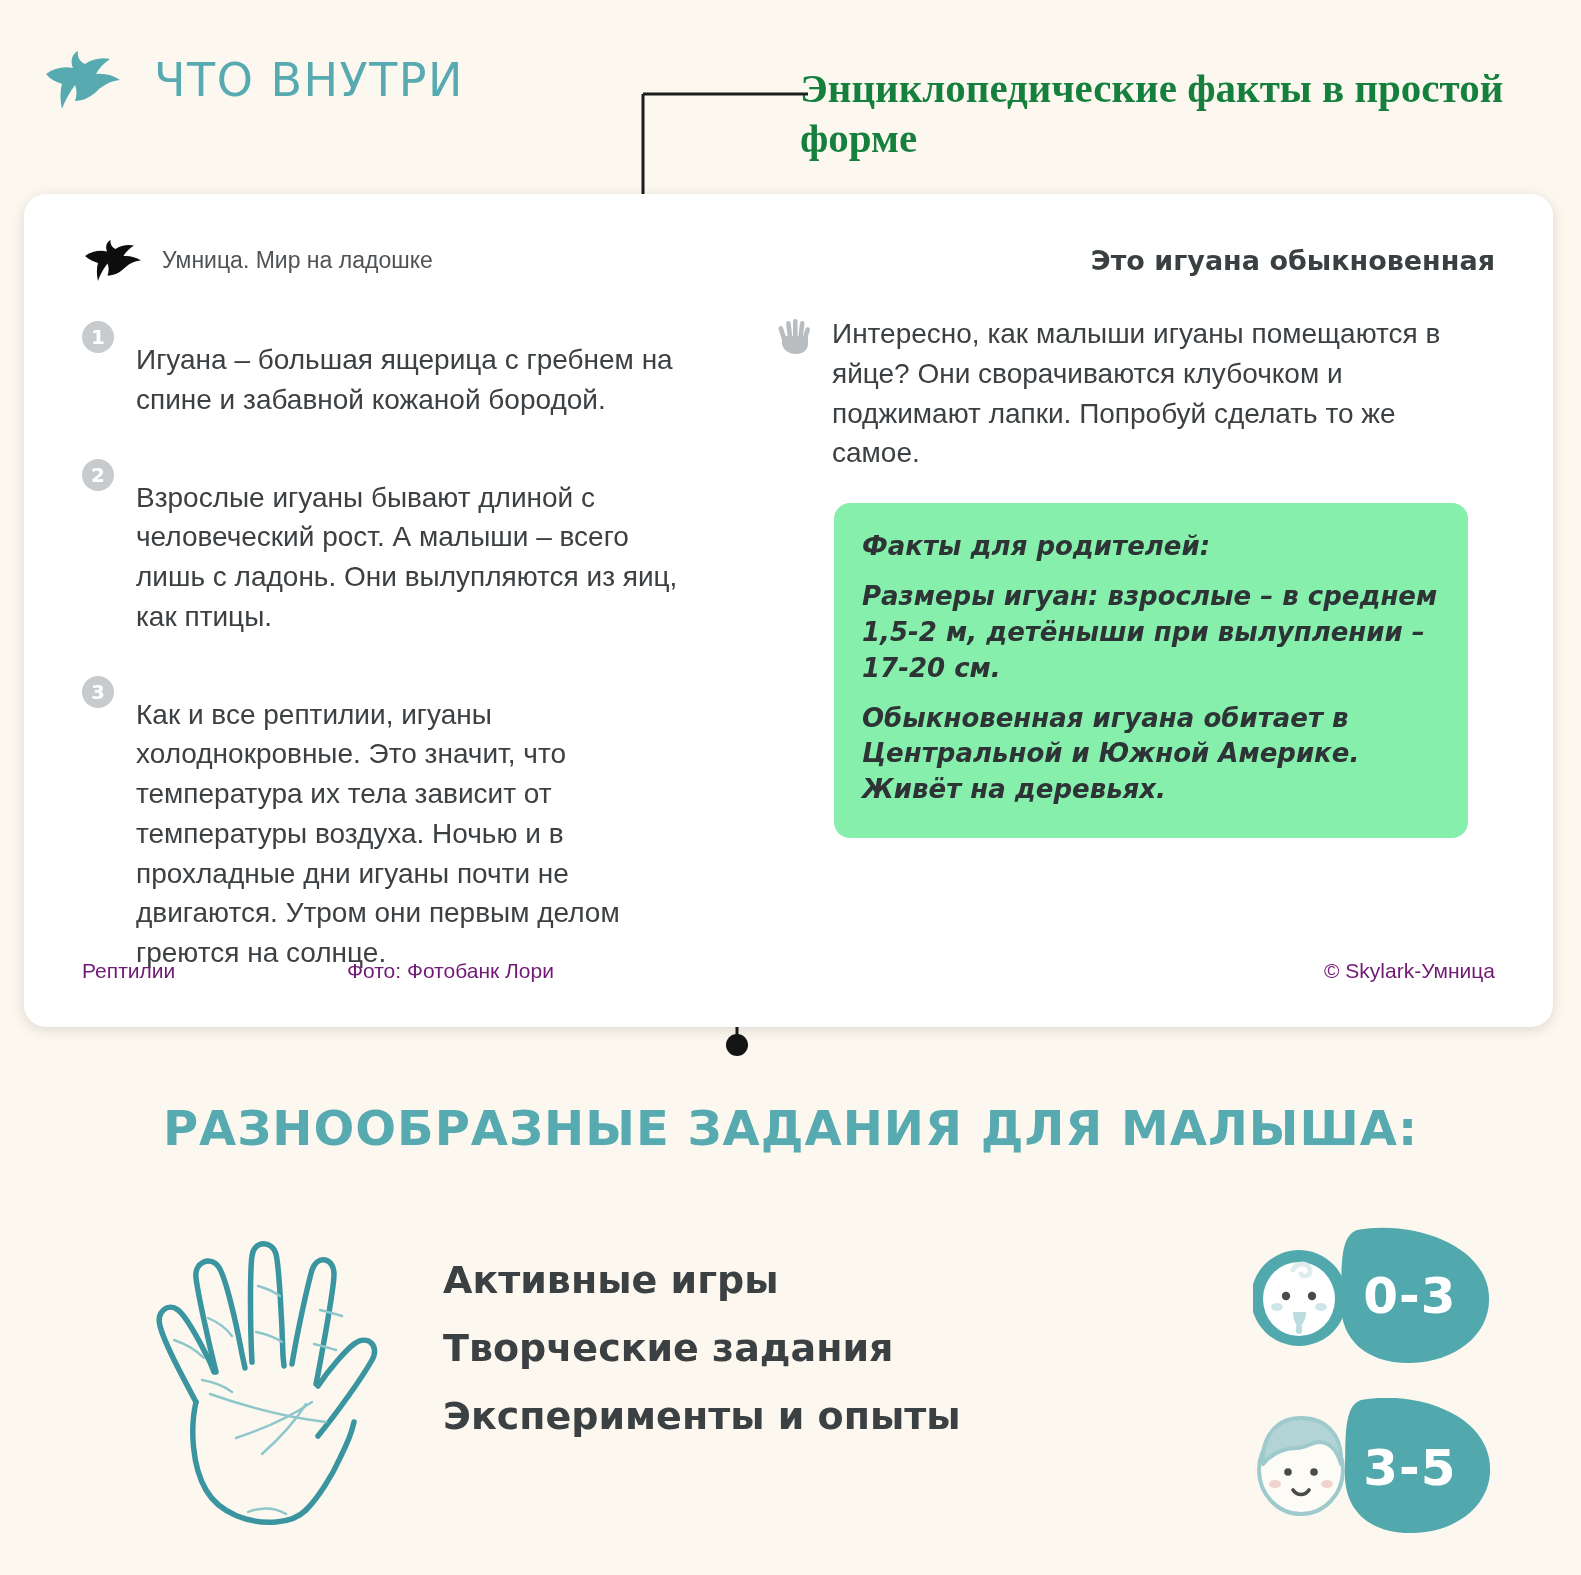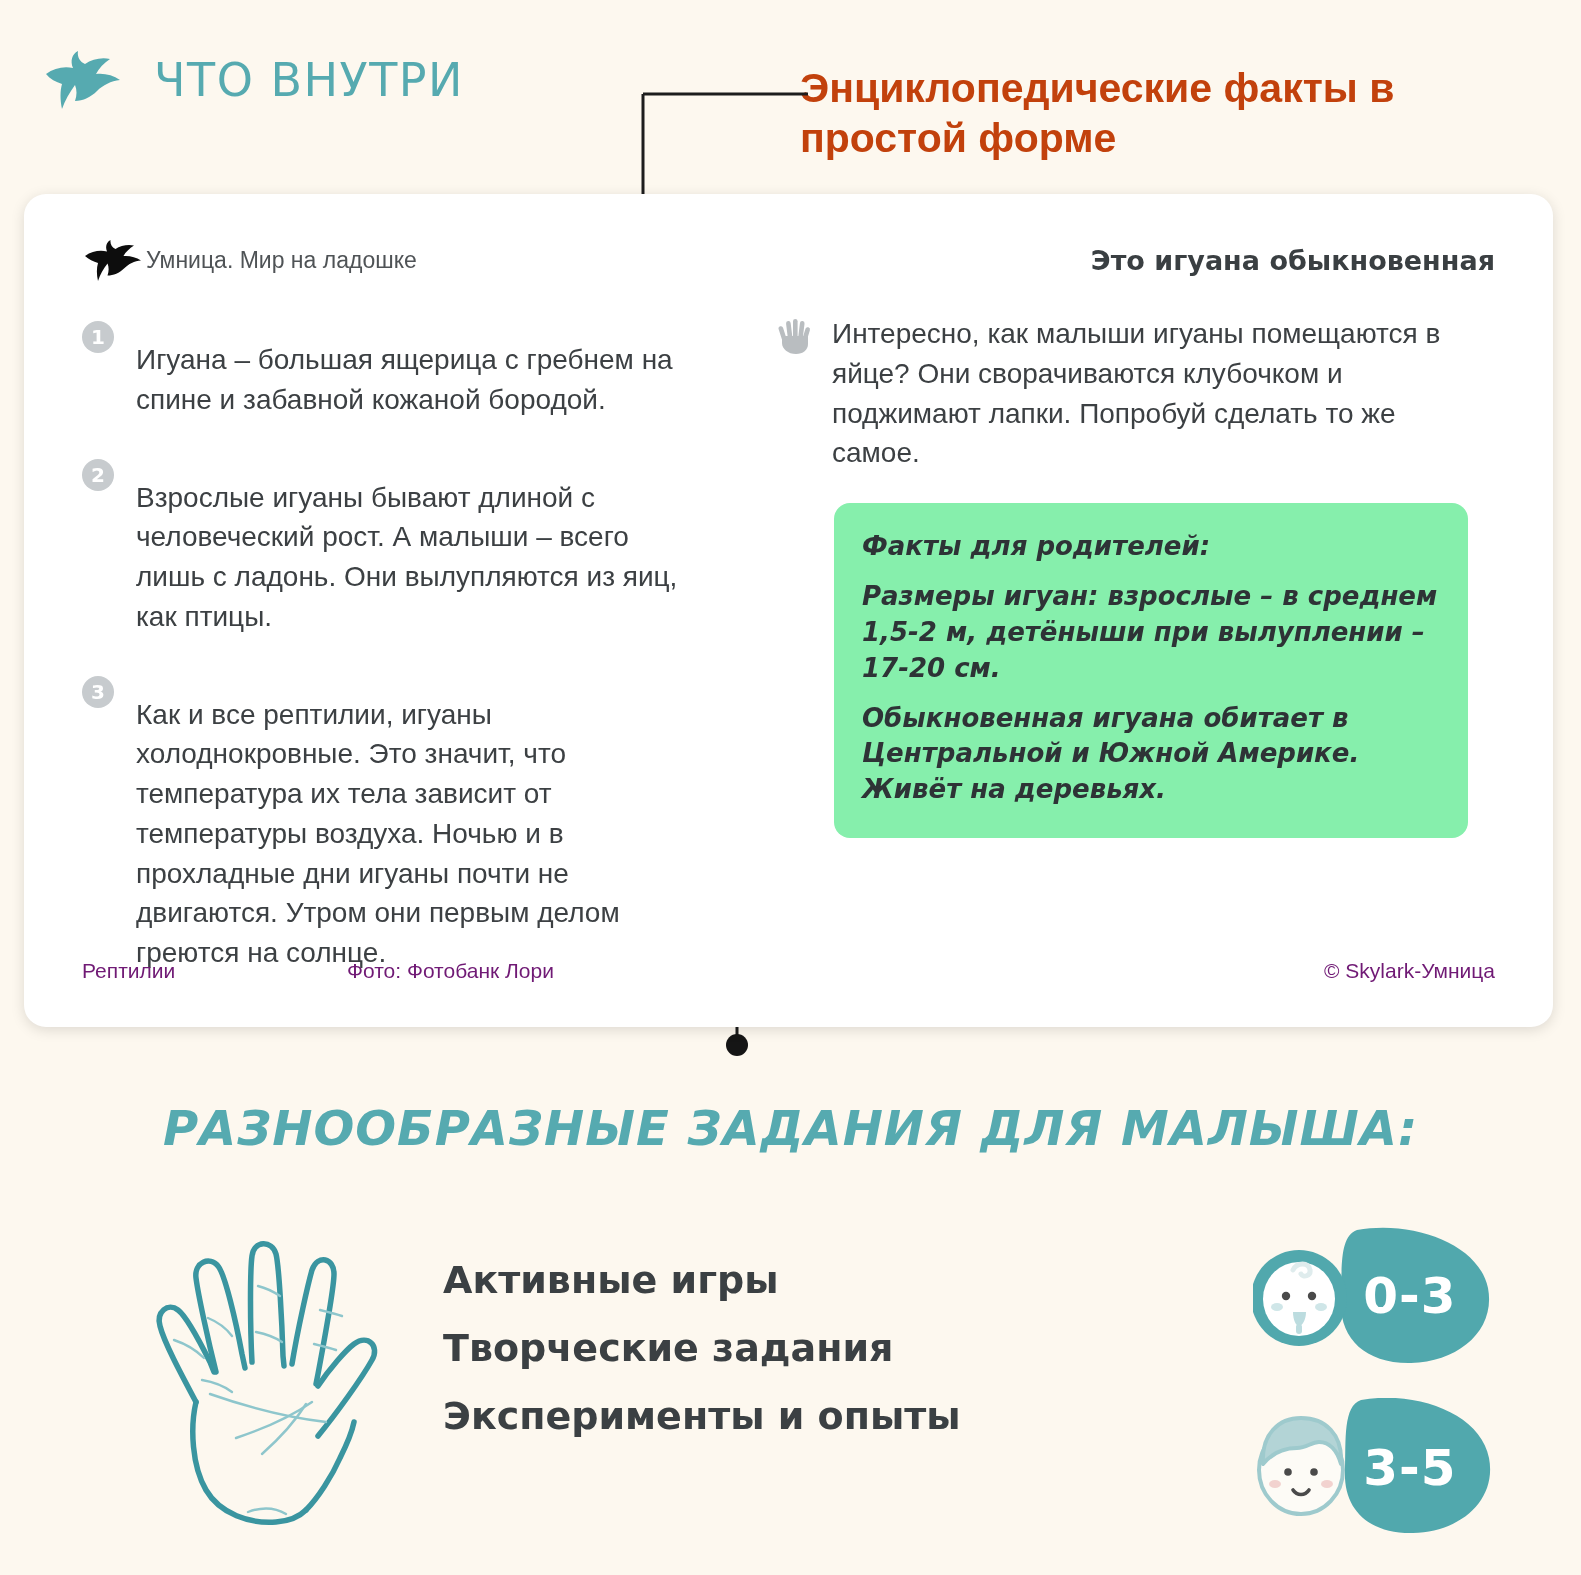--- a/index.html
+++ b/index.html
@@ -23,46 +23,46 @@
     font-weight:normal;
     letter-spacing:1.5px;
     font-family:"DejaVu Sans", sans-serif;
     white-space:nowrap;
   }
 
   
   .callout-top{
     position:absolute;left:800px;top:63px;
     width:740px;
-    color:#c2410c;
+    color:#15803d;
     font-size:41px;
     font-weight:bold;
     line-height:1.22;
-    font-family:Liberation Sans, sans-serif;
+    font-family:Liberation Serif, serif;
   }
 
   
   .connector{position:absolute;pointer-events:none;}
 
   
   .card{
     position:absolute;
     left:24px;top:194px;
     width:1529px;height:833px;
     background:#ffffff;
     border-radius:22px;
     box-shadow:0 3px 14px rgba(0,0,0,.13);
     box-sizing:border-box;
   }
 
   .card-head{
     position:absolute;left:58px;top:44px;right:58px;
     display:flex;align-items:center;justify-content:space-between;
   }
-  .brand{display:flex;align-items:center;}
+  .brand{display:flex;align-items:center;gap:16px;}
   .bird-black{width:64px;height:44px;flex:none;}
   .brand-text{
     font-size:23px;color:#4f5356;
     font-family:"Liberation Sans", sans-serif;
   }
   .card-subtitle{
     font-size:27px;font-weight:bold;
     color:#3a3f42;
     font-family:"DejaVu Sans", sans-serif;
   }
@@ -125,21 +125,20 @@
   .foot-photo{flex:1;}
   .foot-copy{text-align:right;}
 
   
   .bottom-title{
     position:absolute;left:0;right:0;top:1100px;
     text-align:center;
     color:#56aab0;
     font-size:48px;font-weight:bold;letter-spacing:1px;
     font-family:"DejaVu Sans", sans-serif;
-    font-style:italic;
   }
 
   .hand-big{position:absolute;left:140px;top:1222px;width:270px;height:320px;}
 
   .task-list{
     position:absolute;left:443px;top:1258px;
     display:flex;flex-direction:column;gap:24px;
   }
   .task-item{
     font-size:38px;font-weight:bold;color:#3b4043;

